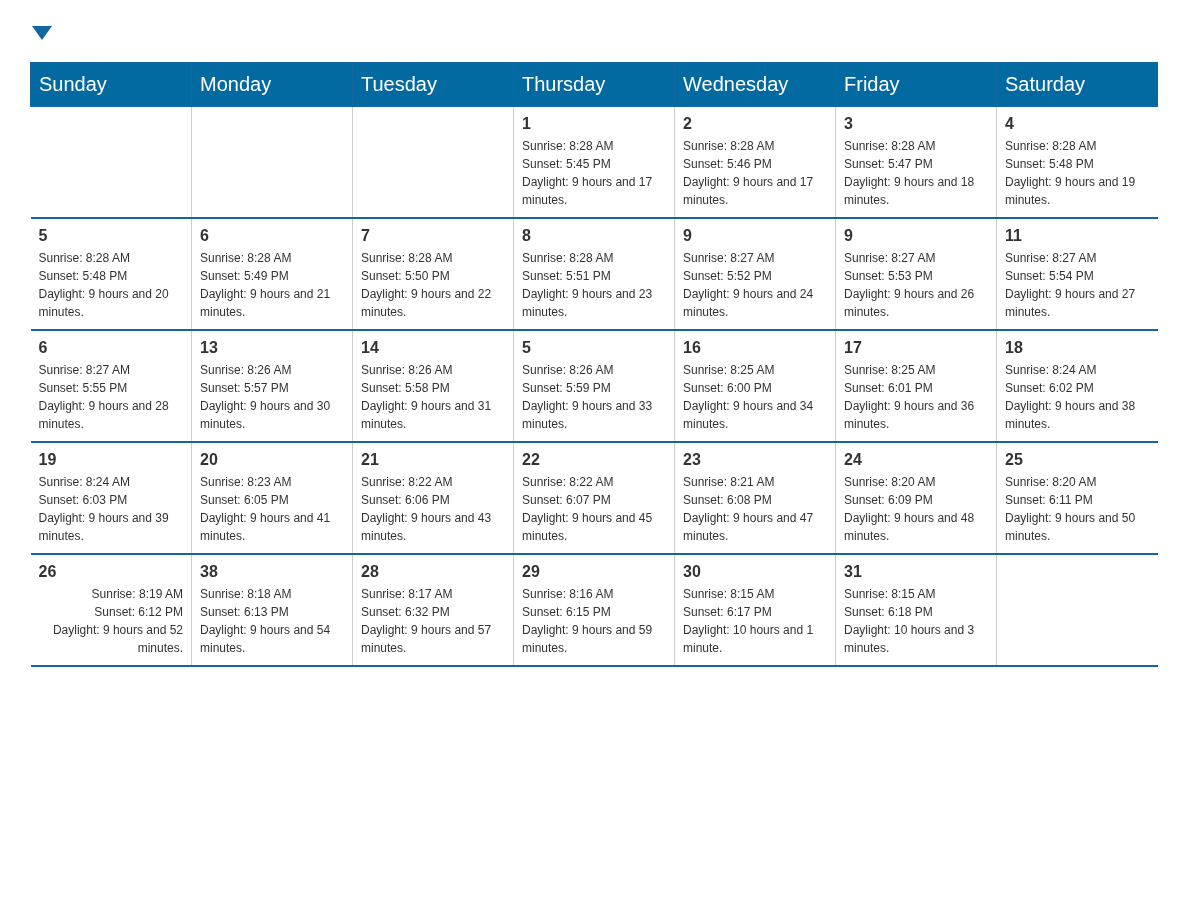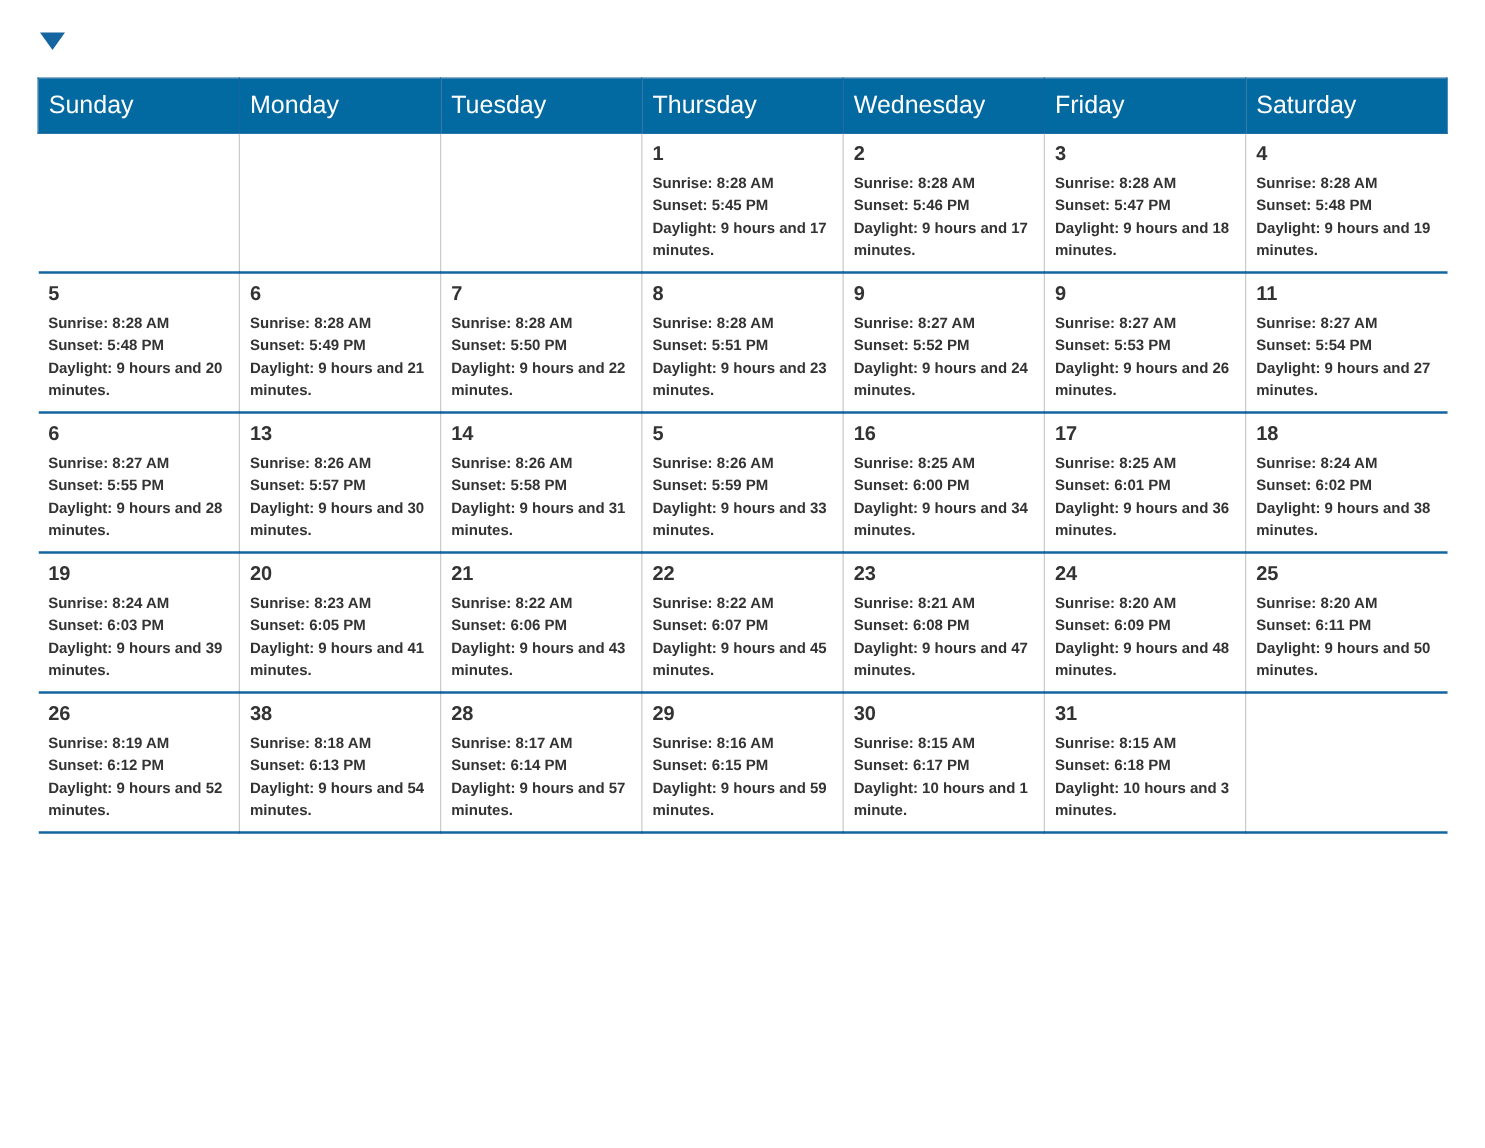--- a/index.html
+++ b/index.html
@@ -85,21 +85,20 @@
     .day-number {
       font-size: 16px;
       font-weight: bold;
       margin-bottom: 4px;
       display: block;
     }
     .day-info {
       font-size: 12px;
       line-height: 1.5;
       color: #333;
-      font-weight: bold;
     }
     .empty-cell {
       background: #fff;
     }
   </style>
 </head>
 <body>
 
 <div class="header-area">
   <div class="logo">
@@ -284,34 +283,34 @@
         <td>
           <span class="day-number">25</span>
           <div class="day-info" style="white-space: pre-line;">Sunrise: 8:20 AM
 Sunset: 6:11 PM
 Daylight: 9 hours and 50 minutes.</div>
         </td>
       </tr>
       <tr>
         <td>
           <span class="day-number">26</span>
-          <div class="day-info" style="white-space: pre-line;">Sunrise: 8:19 AM
+          <div class="day-info" style="white-space: pre-line; text-align: right;">Sunrise: 8:19 AM
 Sunset: 6:12 PM
 Daylight: 9 hours and 52 minutes.</div>
         </td>
         <td>
           <span class="day-number">38</span>
           <div class="day-info" style="white-space: pre-line;">Sunrise: 8:18 AM
 Sunset: 6:13 PM
 Daylight: 9 hours and 54 minutes.</div>
         </td>
         <td>
           <span class="day-number">28</span>
           <div class="day-info" style="white-space: pre-line;">Sunrise: 8:17 AM
-Sunset: 6:14 PM
+Sunset: 6:32 PM
 Daylight: 9 hours and 57 minutes.</div>
         </td>
         <td>
           <span class="day-number">29</span>
           <div class="day-info" style="white-space: pre-line;">Sunrise: 8:16 AM
 Sunset: 6:15 PM
 Daylight: 9 hours and 59 minutes.</div>
         </td>
         <td>
           <span class="day-number">30</span>

